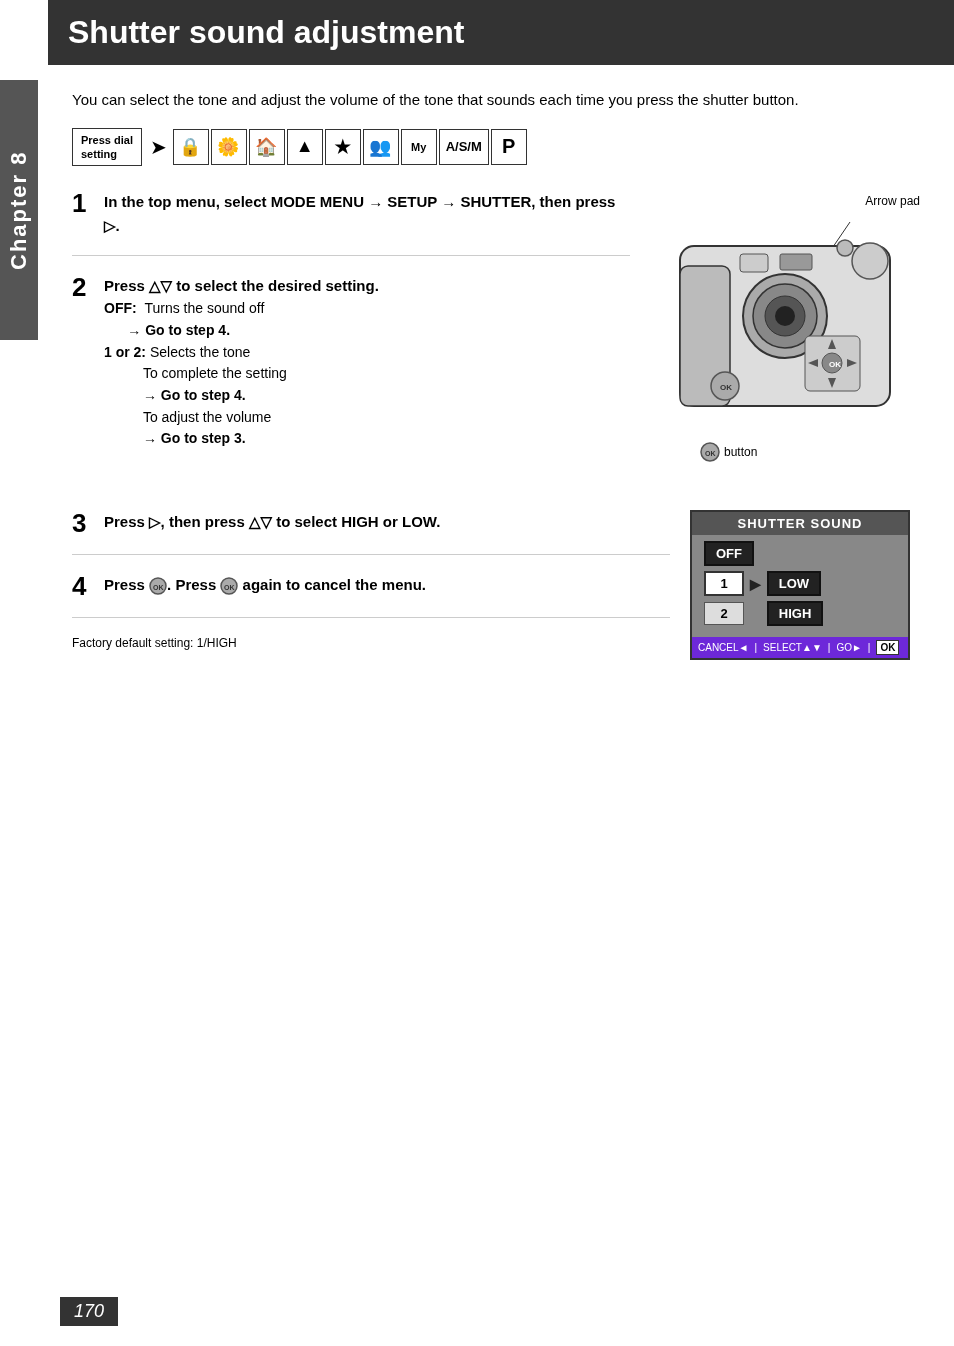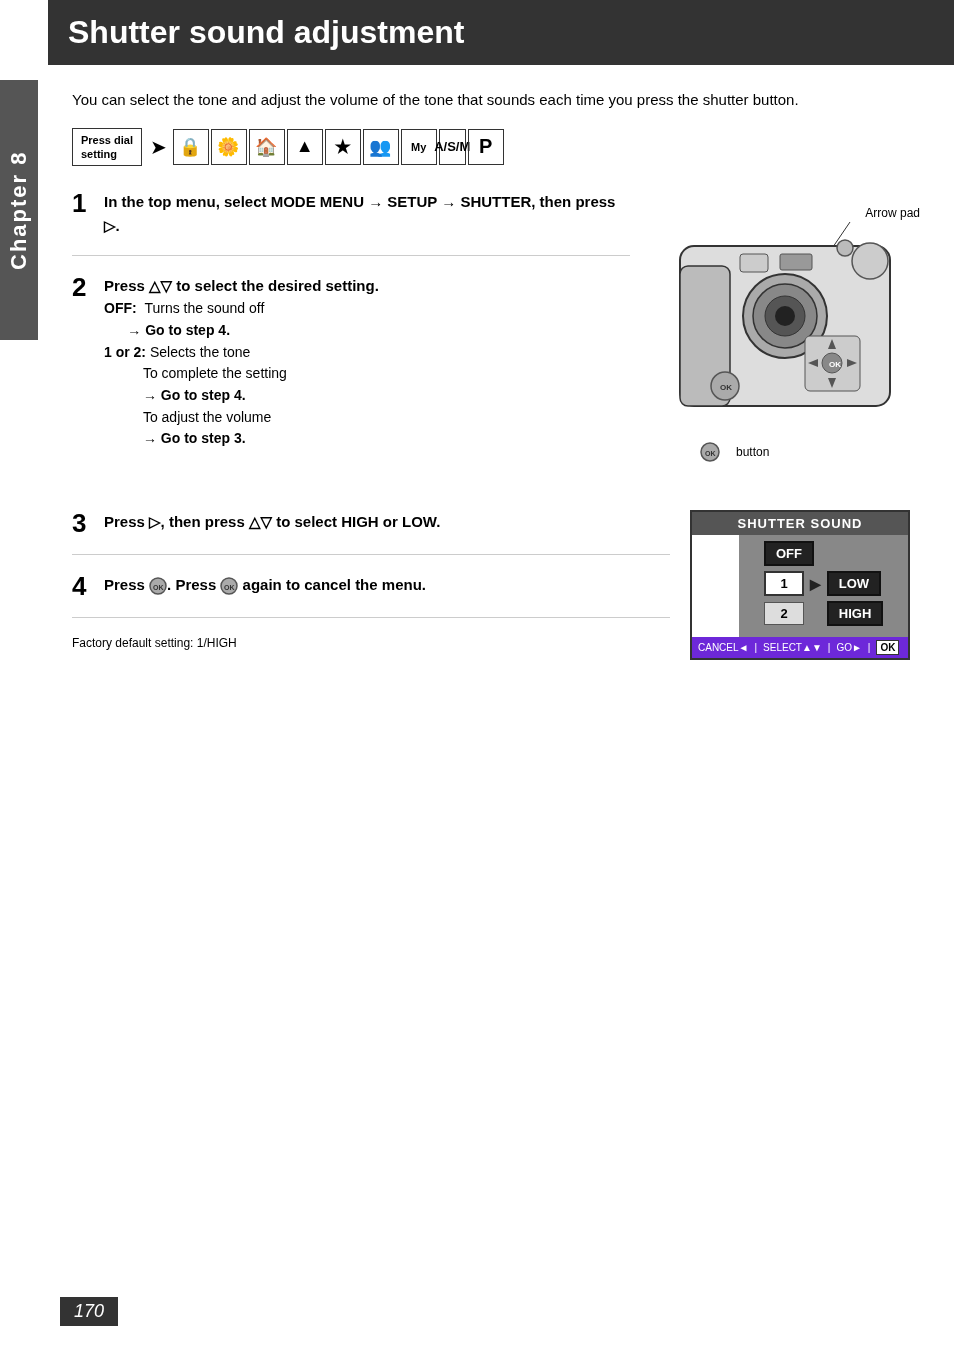--- a/index.html
+++ b/index.html
@@ -88,21 +88,21 @@
       display: flex;
       align-items: center;
       justify-content: center;
       font-size: 18px;
       font-weight: bold;
     }
 
     .mode-icon.asm {
       font-size: 13px;
       font-weight: bold;
-      width: 27px;
+      width: 50px;
     }
 
     .mode-icon.p-icon {
       font-size: 20px;
       font-weight: bold;
     }
 
     
     .two-col {
       display: flex;
@@ -185,22 +185,21 @@
       color: #fff;
       text-align: center;
       font-size: 13px;
       font-weight: bold;
       padding: 4px 0;
       letter-spacing: 1px;
     }
 
     .shutter-menu-body {
       background: #888;
-      padding: 6px 25px;
-      margin-left: 47px;
+      padding: 6px 12px;
     }
 
     .shutter-menu-row {
       display: flex;
       align-items: center;
       gap: 6px;
       margin-bottom: 5px;
     }
 
     .menu-item {
@@ -321,21 +320,21 @@
           &nbsp;&nbsp;&nbsp;&nbsp;&nbsp;&nbsp;&nbsp;&nbsp;&nbsp;&nbsp;<span class="go-to">→ Go to step 4.</span><br>
           &nbsp;&nbsp;&nbsp;&nbsp;&nbsp;&nbsp;&nbsp;&nbsp;&nbsp;&nbsp;To adjust the volume<br>
           &nbsp;&nbsp;&nbsp;&nbsp;&nbsp;&nbsp;&nbsp;&nbsp;&nbsp;&nbsp;<span class="go-to">→ Go to step 3.</span>
         </div>
       </div>
 
     </div>
 
     <div class="diagram-col">
       <div style="position:relative;">
-        <div style="position:absolute;top:16px;right:10px;font-size:12px;">Arrow pad</div>
+        <div style="position:absolute;top:4px;right:10px;font-size:12px;">Arrow pad</div>
         
         <svg width="260" height="280" style="margin-top:16px;">
 
           <line x1="200" y1="16" x2="170" y2="60" stroke="#333" stroke-width="1"></line>
 
           <rect x="30" y="40" width="210" height="160" rx="14" ry="14" fill="#ddd" stroke="#333" stroke-width="2"></rect>
 
           <rect x="30" y="60" width="50" height="140" rx="8" ry="8" fill="#bbb" stroke="#333" stroke-width="1.5"></rect>
 
           <circle cx="135" cy="110" r="42" fill="#aaa" stroke="#333" stroke-width="2"></circle>
@@ -357,21 +356,21 @@
           <polygon points="158,157 168,153 168,161" fill="#555"></polygon>
           <polygon points="207,157 197,153 197,161" fill="#555"></polygon>
           <circle cx="182" cy="157" r="10" fill="#888" stroke="#555" stroke-width="1"></circle>
 
           <text x="179" y="161" font-size="8" font-weight="bold" fill="#fff">OK</text>
 
           <circle cx="75" cy="180" r="14" fill="#aaa" stroke="#555" stroke-width="1.5"></circle>
           <text x="70" y="184" font-size="8" font-weight="bold" fill="#333">OK</text>
         </svg>
         
-        <div style="position:absolute;bottom:28px;left:50px;font-size:12px;display:flex;align-items:center;gap:16px;">
+        <div style="position:absolute;bottom:28px;left:50px;font-size:12px;display:flex;align-items:center;gap:4px;">
           <svg width="20" height="20">
               <circle cx="10" cy="10" r="9" fill="#aaa" stroke="#555" stroke-width="1.5"></circle>
               <text x="5" y="14" font-size="7" font-weight="bold" fill="#333">OK</text>
             </svg>
           <span>button</span>
         </div>
       </div>
     </div>
   </div>
 

